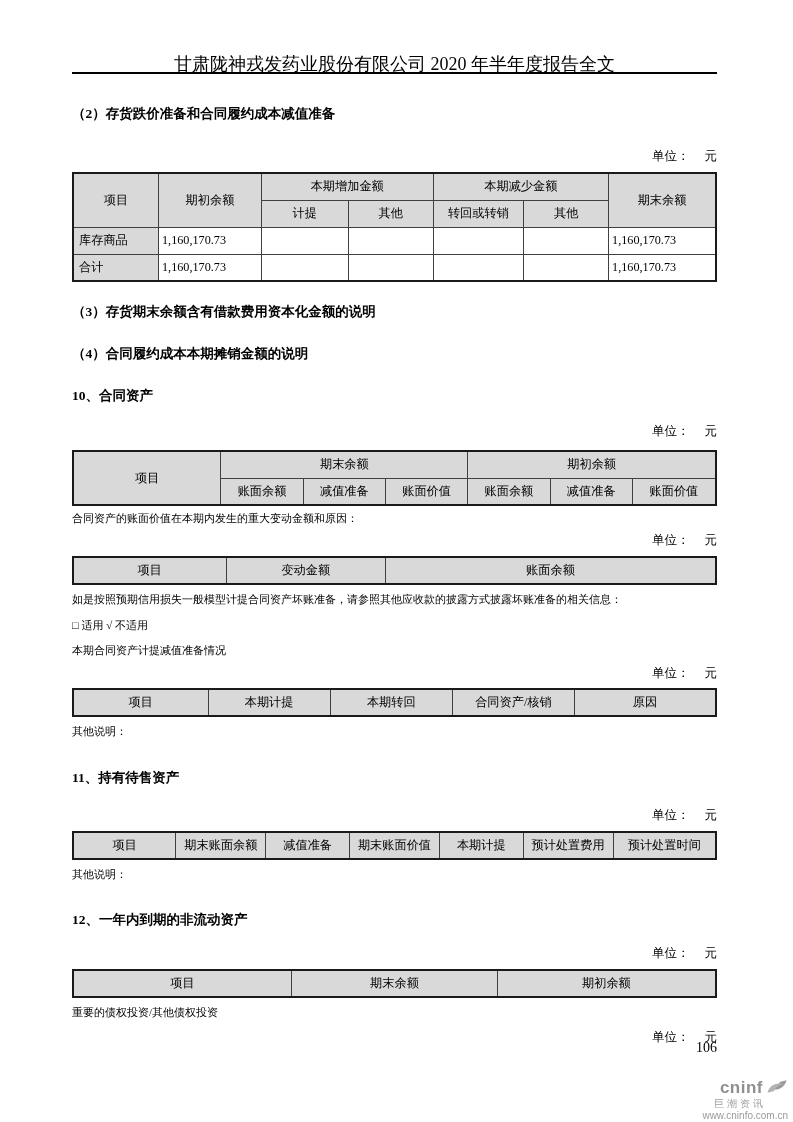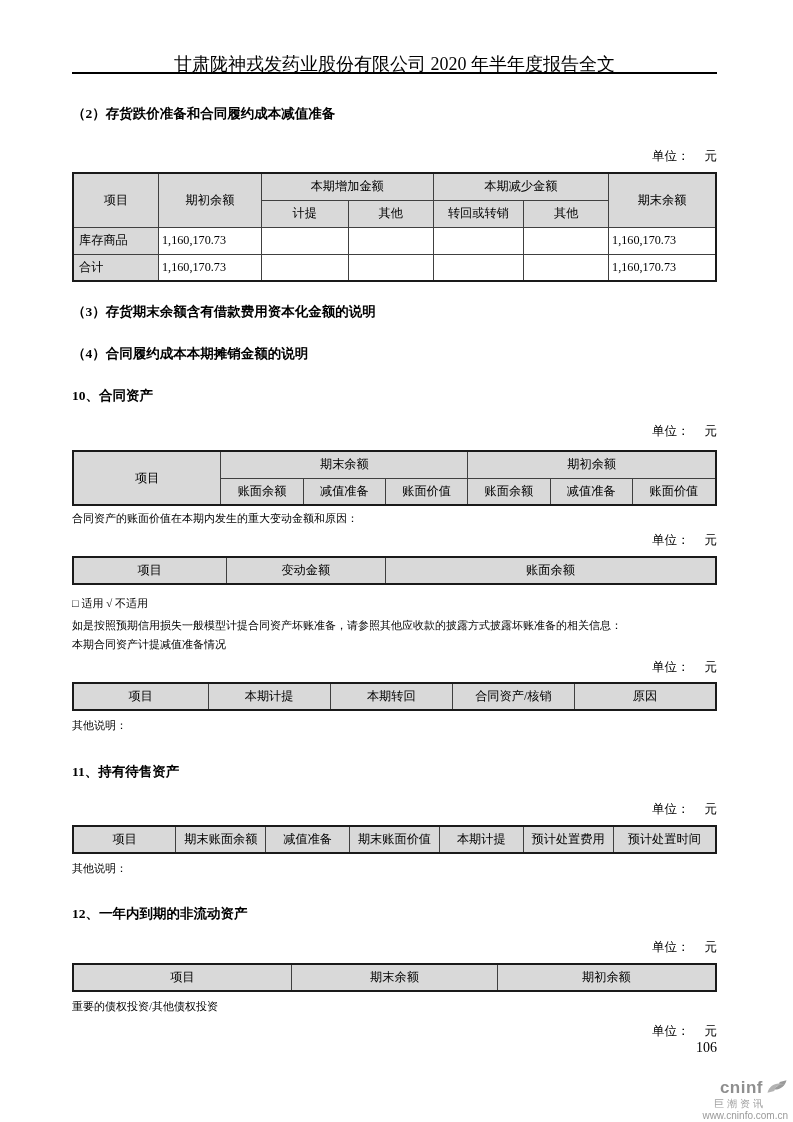--- a/index.html
+++ b/index.html
@@ -180,25 +180,25 @@
       </colgroup>
       <tbody>
         <tr>
           <th>项目</th>
           <th>变动金额</th>
           <th>账面余额</th>
         </tr>
       </tbody>
     </table>
 
+    <div class="body-text" style="margin-top:7px">如是按照预期信用损失一般模型计提合同资产坏账准备，请参照其他应收款的披露方式披露坏账准备的相关信息：</div>
+
     <div class="body-text" style="margin-top:11px">□ 适用 √ 不适用</div>
 
-    <div class="body-text" style="margin-top:7px">如是按照预期信用损失一般模型计提合同资产坏账准备，请参照其他应收款的披露方式披露坏账准备的相关信息：</div>
-
-    <div class="body-text" style="margin-top:4px">本期合同资产计提减值准备情况</div>
+    <div class="body-text" style="margin-top:10px">本期合同资产计提减值准备情况</div>
 
     <div class="unit-line" style="margin-top:8px">
       <span>单位：</span><span class="unit-value">元</span>
     </div>
 
     <table class="tbl" style="margin-top:8px">
       <colgroup>
         <col style="width:21%">
           <col style="width:19%">
           <col style="width:19%">

